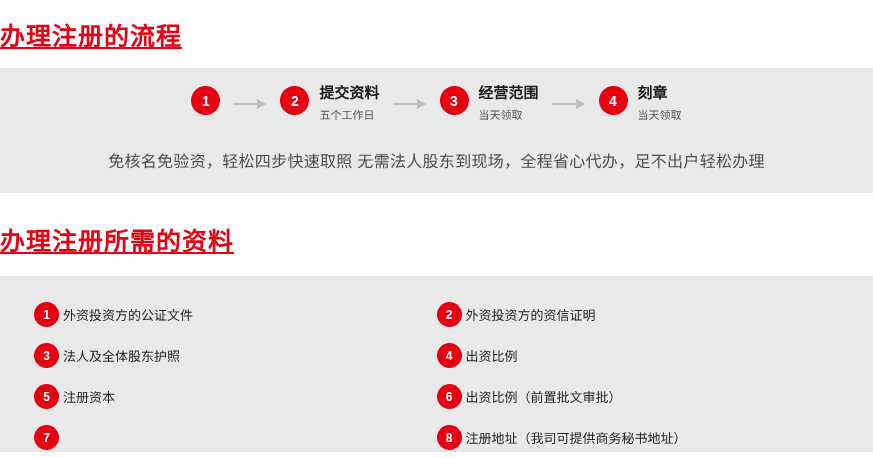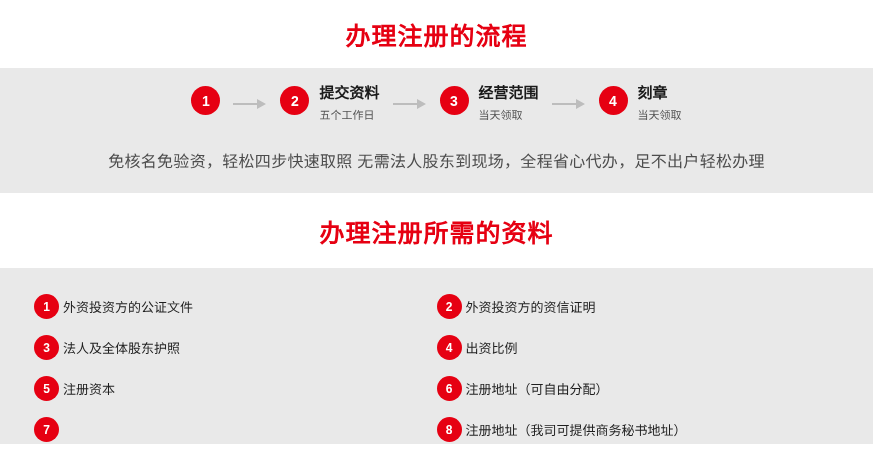--- a/index.html
+++ b/index.html
@@ -14,32 +14,33 @@
     overflow: hidden;
   }
   .page {
     position: relative;
     width: 873px;
     height: 458px;
   }
 
   
   .section-title {
-    text-align: center;
+    text-align: left;
     color: #e60012;
     font-size: 25px;
     font-weight: bold;
     letter-spacing: 1px;
+    text-decoration: underline;
   }
   #title-process {
     padding-top: 16px;
     padding-bottom: 16px;
   }
   #title-materials {
-    padding-top: 20px;
+    padding-top: 28px;
     padding-bottom: 19px;
     border-radius: 22px;
   }
 
   
   .process-band {
     background: #e9e9e9;
     width: 873px;
     height: 125px;
     box-sizing: border-box;
@@ -228,21 +229,21 @@
         <div class="material-label">出资比例</div>
       </div>
 
       <div class="material-item">
         <div class="material-num">5</div>
         <div class="material-label">注册资本</div>
       </div>
 
       <div class="material-item">
         <div class="material-num">6</div>
-        <div class="material-label">注册地址（可自由分配）</div>
+        <div class="material-label">出资比例（前置批文审批）</div>
       </div>
 
       <div class="material-item">
         <div class="material-num">7</div>
       </div>
 
       <div class="material-item">
         <div class="material-num">8</div>
         <div class="material-label">注册地址（我司可提供商务秘书地址）</div>
       </div>

